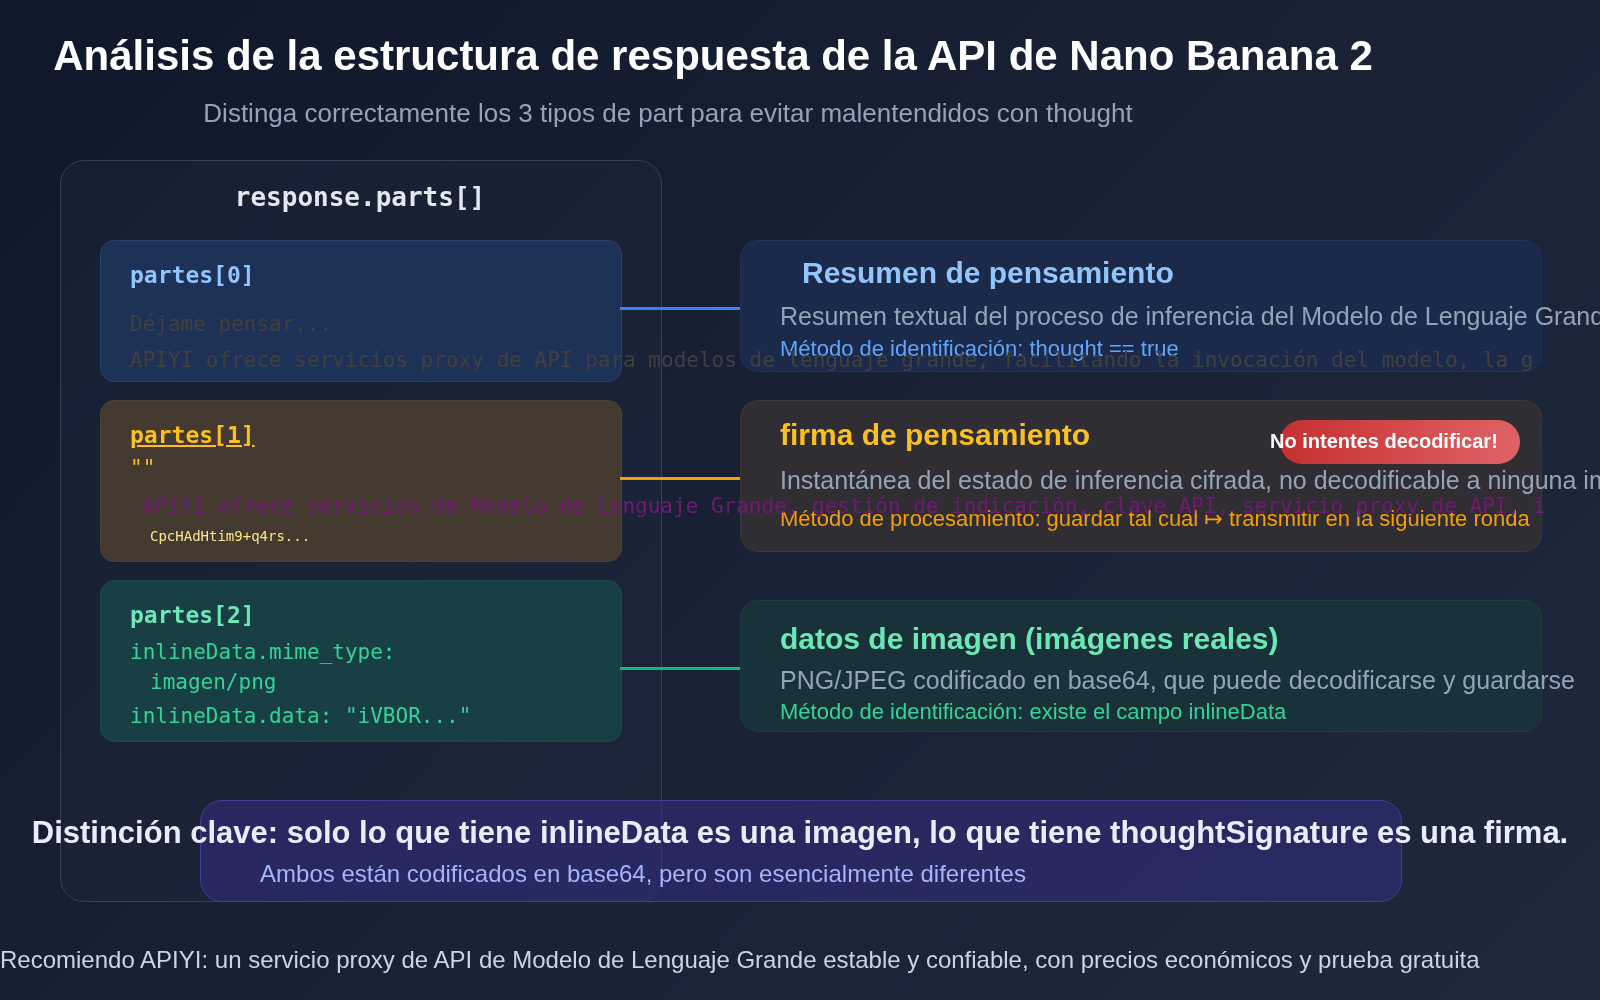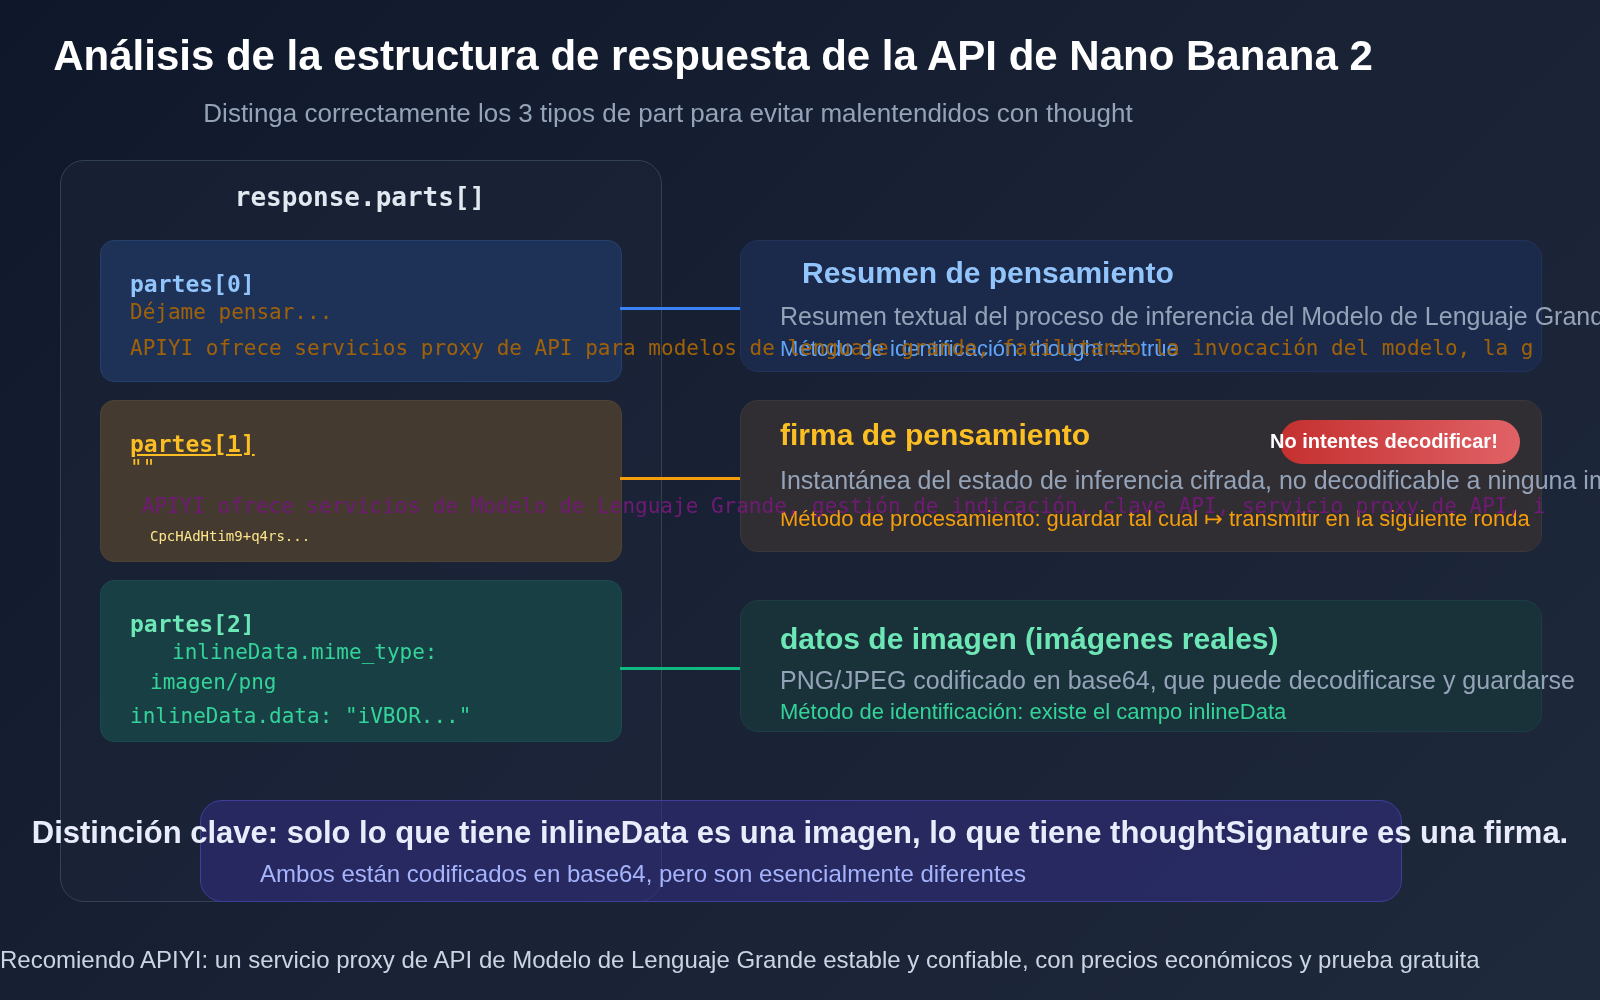--- a/index.html
+++ b/index.html
@@ -25,24 +25,24 @@
   .parts-title {
     left:60px; top:182px; width:600px; text-align:center;
     font-family:"DejaVu Sans Mono", monospace; font-weight:bold;
     font-size:26px; color:#e2e8f0;
   }
   .part-box { border-radius:14px; }
   .pb0 { left:100px; top:240px; width:520px; height:140px; background:#1e3258; border:1px solid #25406b; }
   .pb1 { left:100px; top:400px; width:520px; height:160px; background:#443a30; border:1px solid #4d4234; }
   .pb2 { left:100px; top:580px; width:520px; height:160px; background:#183f44; border:1px solid #1d484c; }
   .mono { font-family:"DejaVu Sans Mono", monospace; white-space:nowrap; }
-  .plabel { font-size:23px; font-weight:bold;margin-top:9px; }
+  .plabel { font-size:23px; font-weight:bold; }
   .pline { font-size:21px; }
   .blue { color:#93c5fd; }
-  .blue2 { color:#a16207; }
+  .blue2 { color:#404040;margin-top:12px; }
   .amber { color:#fbbf24; }
   .amber2 { color:#701a75;margin-left:12px; }
   .cream { color:#fde68a; }
   .green { color:#6ee7b7; }
   .green2 { color:#34d399; }
 
   .connector { height:3px; left:620px; width:120px; }
   .c0 { top:307px; background:#3b82f6; }
   .c1 { top:477px; background:#f59e0b; }
   .c2 { top:667px; background:#10b981; }
@@ -108,21 +108,21 @@
 <div class="abs mono plabel blue" style="left:130px; top:262px;">partes[0]</div>
 <div class="abs mono pline blue2" style="left:130px; top:300px;">Déjame pensar...</div>
 <div class="abs mono pline blue2" style="left:130px; top:336px;">APIYI ofrece servicios proxy de API para modelos de lenguaje grande, facilitando la invocación del modelo, la g</div>
 
 <div class="abs mono plabel amber" style="left:130px; top:422px;text-decoration:underline;">partes[1]</div>
 <div class="abs mono pline amber" style="left:130px; top:456px;">""</div>
 <div class="abs mono pline amber2" style="left:130px; top:494px;">APIYI ofrece servicios de Modelo de Lenguaje Grande, gestión de indicación, clave API, servicio proxy de API, i</div>
 <div class="abs mono cream" style="left:150px; top:528px; font-size:14px;">CpcHAdHtim9+q4rs...</div>
 
 <div class="abs mono plabel green" style="left:130px; top:602px;">partes[2]</div>
-<div class="abs mono pline green2" style="left:130px; top:640px;margin-left:42px;">inlineData.mime_type:</div>
+<div class="abs mono pline green2" style="left:130px; top:640px;">inlineData.mime_type:</div>
 <div class="abs mono pline green2" style="left:150px; top:670px;">imagen/png</div>
 <div class="abs mono pline green2" style="left:130px; top:704px;">inlineData.data: "iVBOR..."</div>
 
 <div class="abs key-box"></div>
 <div class="abs key-title">Distinción clave: solo lo que tiene inlineData es una imagen, lo que tiene thoughtSignature es una firma.</div>
 <div class="abs key-sub">Ambos están codificados en base64, pero son esencialmente diferentes</div>
 
 <div class="abs footer">Recomiendo APIYI: un servicio proxy de API de Modelo de Lenguaje Grande estable y confiable, con precios económicos y prueba gratuita</div>
 
 </body></html>

